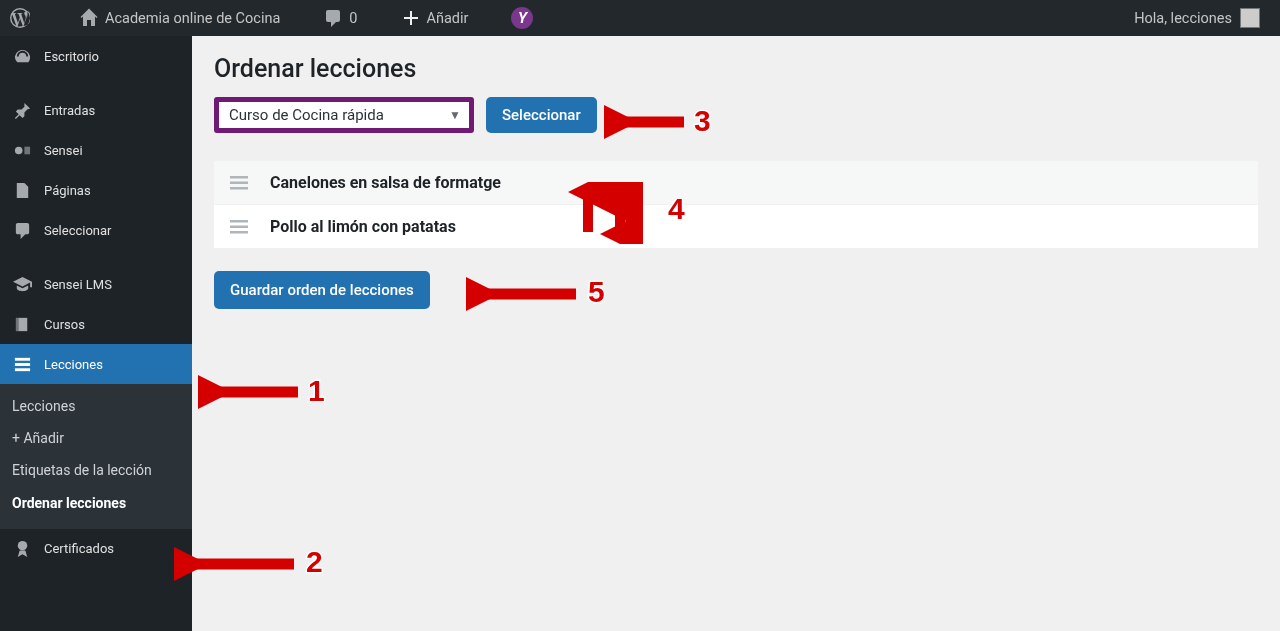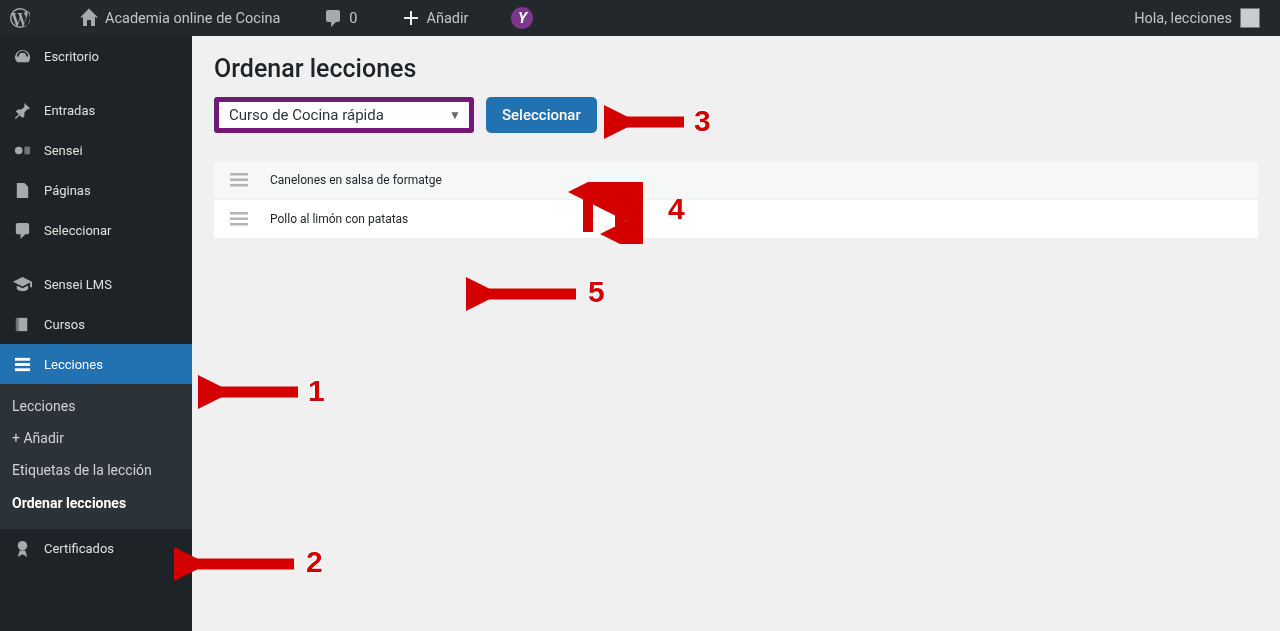--- a/index.html
+++ b/index.html
@@ -35,21 +35,21 @@
   .selector-row { display:flex; align-items:center; gap:12px; margin-bottom:28px; }
   .course-select { width:260px; height:36px; border:5px solid #701a75; background:#fff; padding:0 30px 0 10px; font-size:15px; color:#2c3338; position:relative; display:flex; align-items:center; border-radius:3px; cursor:pointer; }
   .course-select .caret { position:absolute; right:8px; top:50%; transform:translateY(-50%); color:#646970; font-size:12px; }
   .btn { display:inline-flex; align-items:center; justify-content:center; background:#2271b1; color:#fff; font-size:15px; border:none; height:36px; padding:0 16px; border-radius:5px; cursor:pointer; font-weight:500; }
 
   .sortable { width:100%; margin-bottom:22px; }
   .sort-row { display:flex; align-items:center; padding:12px 16px; background:#fff; border-bottom:1px solid #f0f0f1; cursor:move; }
   .sort-row:first-child { background:#f6f7f7; }
   .drag-handle { width:22px; display:inline-flex; margin-right:18px; color:#b0b5b9; }
   .drag-handle svg { width:18px; height:14px; fill:#b0b5b9; }
-  .sort-row .title { font-weight:400; font-size:12px; color:#1d2327;text-align:center; }
+  .sort-row .title { font-weight:700; font-size:16px; color:#1d2327;text-align:center; }
 
   
   .anno { position:absolute; color:#d40000; font-weight:900; font-size:30px; font-family: Arial, Helvetica, sans-serif; pointer-events:none; z-index:200;
           -webkit-text-stroke:2.5px #fff; paint-order: stroke fill; text-shadow:0 0 3px #fff; }
   .arrow { position:absolute; pointer-events:none; z-index:190; }
 </style>
 </head>
 <body>
 
 <div class="adminbar">
@@ -229,20 +229,21 @@
         <svg viewBox="0 0 18 14">
             <rect width="18" height="2.5"></rect>
             <rect y="5.5" width="18" height="2.5"></rect>
             <rect y="11" width="18" height="2.5"></rect>
           </svg>
       </span>
       <span class="title">Pollo al limón con patatas</span>
     </div>
   </div>
 
+  <button class="btn" style="height:38px;">Guardar orden de lecciones</button>
 </div>
 
 <svg class="arrow" style="left:198px; top:373px;" width="110" height="38">
   <defs>
       <marker id="ah1" markerWidth="8" markerHeight="8" refX="2" refY="4" orient="auto">
         <path d="M8 0 L0 4 L8 8 Z" fill="#d40000"></path>
       </marker>
     </defs>
   <line x1="100" y1="19" x2="12" y2="19" stroke="#d40000" stroke-width="11" marker-end="url(#ah1)"></line>
 </svg>

